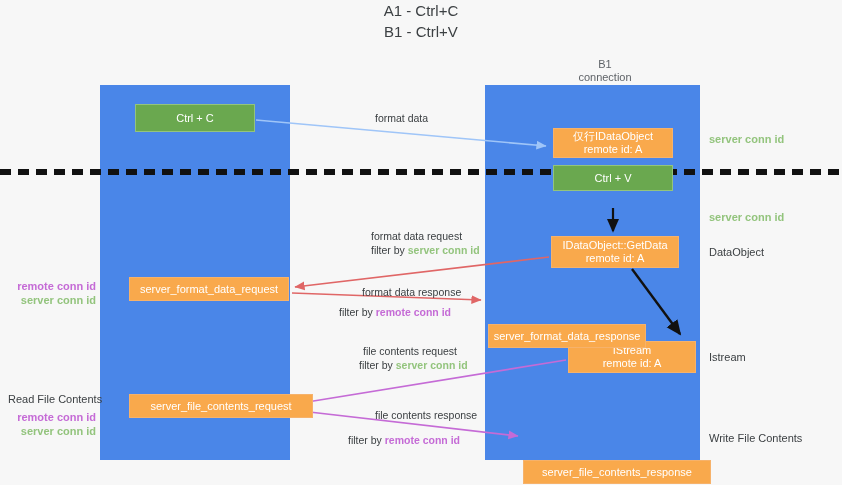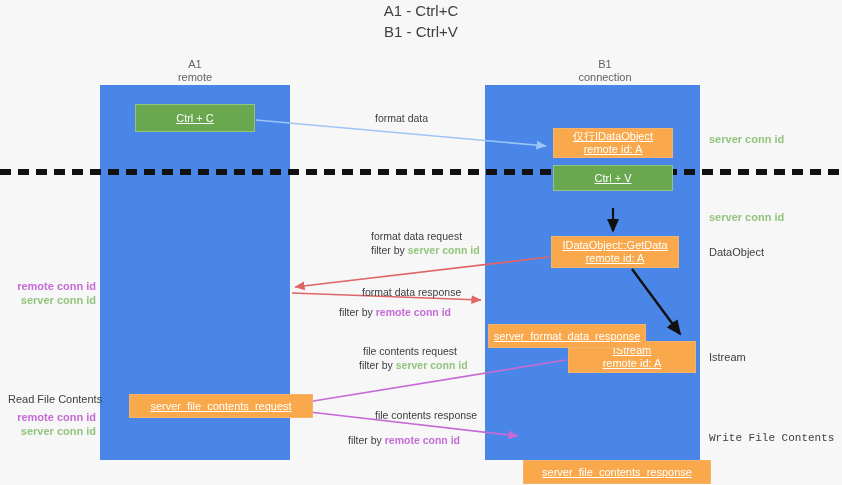--- a/index.html
+++ b/index.html
@@ -35,21 +35,20 @@
   #lane-a{left:100px;top:85px;width:190px;height:375px;}
   #lane-b{left:485px;top:85px;width:215px;height:375px;}
 
   
   .box{
     box-sizing:border-box;
     display:flex;flex-direction:column;
     align-items:center;justify-content:center;
     color:#ffffff;font-size:11px;line-height:13px;
     text-align:left;
-    text-decoration:underline;
   }
   .box.green{background:#6aa84f;border:1px solid #93c47d;}
   .box.orange{background:#f9a94c;border:1px solid #f6b26b;}
   .box .l2{font-size:11px;line-height:13px;}
 
   #box-ctrlc{left:135px;top:104px;width:120px;height:28px;}
   #box-idataobject{left:553px;top:128px;width:120px;height:30px;}
   #box-ctrlv{left:553px;top:165px;width:120px;height:26px;}
   #box-getdata{left:551px;top:236px;width:128px;height:32px;}
   #box-istream{left:568px;top:341px;width:128px;height:32px;}
@@ -62,21 +61,21 @@
   .rlabel{font-size:11px;line-height:14px;color:#3c4043;}
   .glabel{font-size:11px;line-height:14px;color:#93c47d;font-weight:bold;}
   .plabel{color:#c56bd6;font-weight:bold;}
   .gtext{color:#93c47d;font-weight:bold;}
   .ptext{color:#c56bd6;font-weight:bold;}
 
   #rl-serverconn1{left:709px;top:132px;}
   #rl-serverconn2{left:709px;top:210px;}
   #rl-dataobject{left:709px;top:245px;text-align:center;}
   #rl-istream{left:709px;top:350px;}
-  #rl-writefile{left:709px;top:431px;font-family:Liberation Mono, monospace;}
+  #rl-writefile{left:709px;top:431px;}
 
   
   #ll-conn1{left:8px;top:279px;width:88px;text-align:right;font-size:11px;line-height:14px;}
   #ll-readfile{left:8px;top:392px;width:140px;text-align:left;font-size:11px;line-height:14px;color:#3c4043;}
   #ll-conn2{left:8px;top:410px;width:88px;text-align:right;font-size:11px;line-height:14px;}
 
   
   .annot{font-size:10.5px;line-height:14px;color:#3c4043;white-space:nowrap;}
 
   #an-formatlist{left:375px;top:111px;}
@@ -94,24 +93,20 @@
 </head>
 <body>
 
 <div id="stage">
 
   <div class="abs" id="title">
     <div>A1 - Ctrl+C</div>
     <div>B1 - Ctrl+V</div>
   </div>
 
-  <div class="abs lane-head" id="lane-head-a">
-    <div>A1</div>
-    <div>remote</div>
-  </div>
   <div class="abs lane-head" id="lane-head-b">
     <div>B1</div>
     <div>connection</div>
   </div>
 
   <div class="abs lane" id="lane-a"></div>
   <div class="abs lane" id="lane-b"></div>
 
   <svg id="wires" viewBox="0 0 842 485">
     <defs>
@@ -162,20 +157,23 @@
   <div class="abs box orange" id="box-getdata">
     <div>IDataObject::GetData</div>
     <div class="l2">remote id: A</div>
   </div>
 
   <div class="abs box orange" id="box-istream">
     <div>IStream</div>
     <div class="l2">remote id: A</div>
   </div>
 
+  <div class="abs box orange" id="box-sfdreq">
+    <div>server_format_data_request</div>
+  </div>
 
   <div class="abs box orange" id="box-sfdres">
     <div>server_format_data_response</div>
   </div>
 
   <div class="abs box orange" id="box-sfcreq">
     <div>server_file_contents_request</div>
   </div>
 
   <div class="abs box orange" id="box-sfcres">

